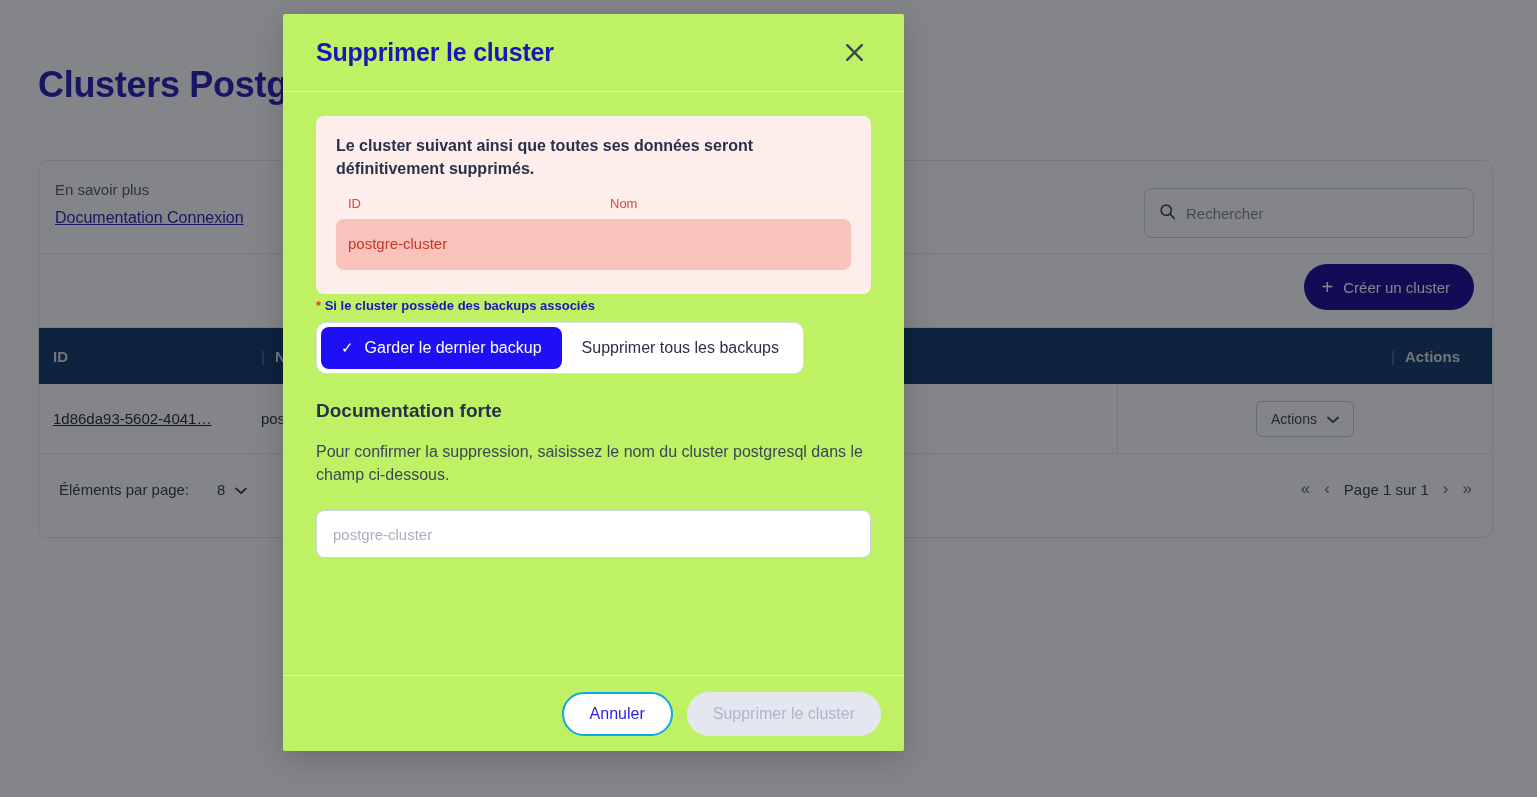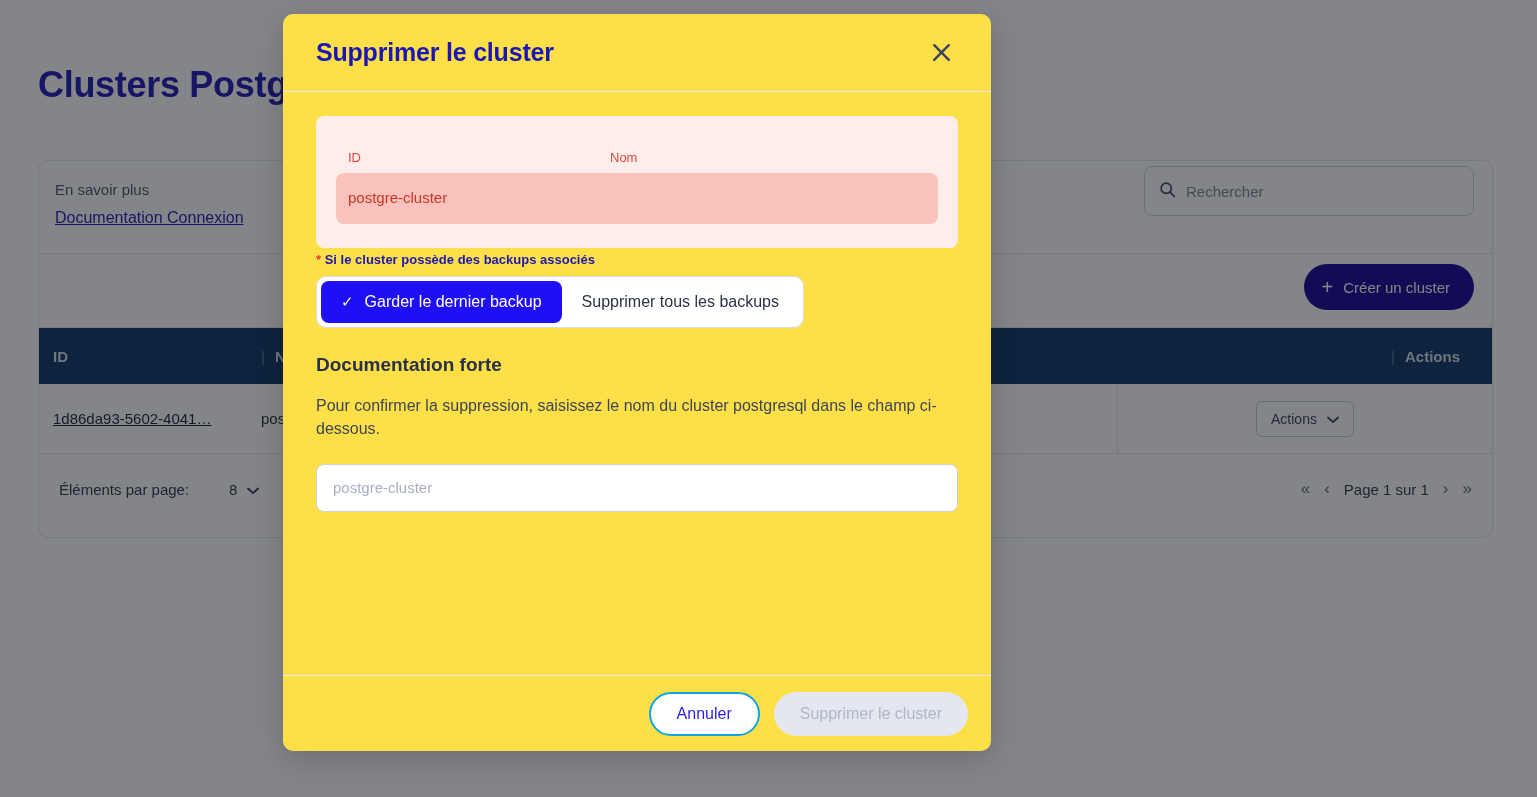--- a/index.html
+++ b/index.html
@@ -33,21 +33,21 @@
   .learn-label {
     position: absolute; left: 16px; top: 20px;
     font-size: 15px; color: #4A5568;
   }
   .learn-link {
     position: absolute; left: 16px; top: 48px;
     font-size: 16px; color: #1B17B5; text-decoration: underline;
     cursor: pointer; white-space: nowrap;
   }
   .search-box {
-    position: absolute; right: 18px; top: 5px;
+    position: absolute; right: 18px; top: 27px;
     width: 330px; height: 50px;
     border: 1px solid #CBD2DC; border-radius: 8px;
     display: flex; align-items: center; gap: 10px; padding: 0 14px;
     background: #fff;
   }
   .search-ph { font-size: 15px; color: #7D8598; }
 
   .card-actionbar { position: relative; height: 74px; border-bottom: 1px solid #E7E9EF; }
   .btn-create {
     position: absolute; right: 18px; top: 10px;
@@ -74,34 +74,34 @@
   .cell-link { color: #17213A; text-decoration: underline; cursor: pointer; }
   .actions-cell { border-left: 1px solid #E7E9EF; height: 100%; justify-content: center; }
   .btn-actions {
     height: 36px; padding: 0 14px; background: #fff;
     border: 1px solid #BFC7D4; border-radius: 6px;
     font-size: 14px; color: #33405A; font-family: inherit; cursor: pointer;
     display: flex; align-items: center; gap: 10px;
   }
 
   .pager { height: 70px; display: flex; align-items: center; padding: 0 20px; font-size: 15px; color: #2D3748; }
-  .perpage { display: flex; align-items: center; gap: 18px; }
+  .perpage { display: flex; align-items: center; gap: 6px; }
   .perpage-val { display: flex; align-items: center; gap: 10px; margin-left: 22px; cursor: pointer; }
   .pager-right { margin-left: auto; display: flex; align-items: center; gap: 14px; color: #5A6477; }
   .pg-ico { cursor: pointer; font-size: 17px; }
   .pg-text { font-size: 15px; color: #2D3748; }
 
   
   .scrim { position: absolute; inset: 0; background: rgba(20,22,26,0.52); }
 
   
   .modal {
     position: absolute; left: 283px; top: 14px;
-    width: 708px; height: 737px;
-    background: #fde047; border-radius: 10px;
+    width: 621px; height: 737px;
+    background: #bef264; border-radius: 2px;
     box-shadow: 0 8px 30px rgba(0,0,0,0.18);
     display: flex; flex-direction: column; overflow: hidden;
   }
   .modal-head {
     height: 78px; flex: 0 0 78px;
     display: flex; align-items: center; padding: 0 33px;
     border-bottom: 1px solid #E7E9EF;
   }
   .modal-title { font-size: 25px; font-weight: 700; color: #1B17B5; letter-spacing: -0.2px; }
   .close-btn {
@@ -272,20 +272,21 @@
         <svg width="25" height="25" viewBox="0 0 24 24" fill="none" stroke="currentColor" stroke-width="2.4" stroke-linecap="round">
           <line x1="5" y1="5" x2="19" y2="19"></line>
             <line x1="19" y1="5" x2="5" y2="19"></line>
         </svg>
       </button>
     </div>
 
     <div class="modal-body">
 
       <div class="warn-box">
+        <div class="warn-text">Le cluster suivant ainsi que toutes ses données seront définitivement supprimés.</div>
         <div class="warn-table">
           <div class="wt-head">
             <div class="c1">ID</div>
             <div>Nom</div>
           </div>
           <div class="wt-row">
             <div>postgre-cluster</div>
           </div>
         </div>
       </div>

